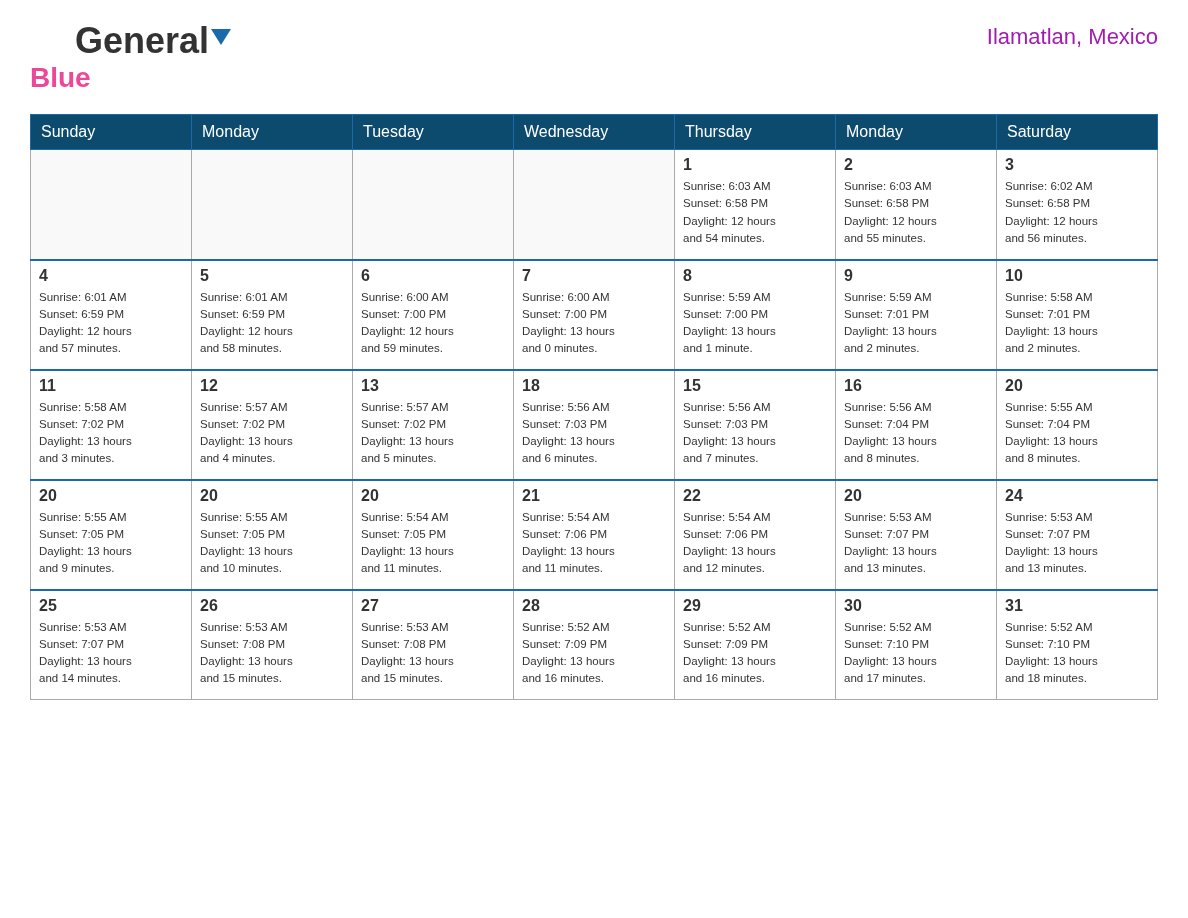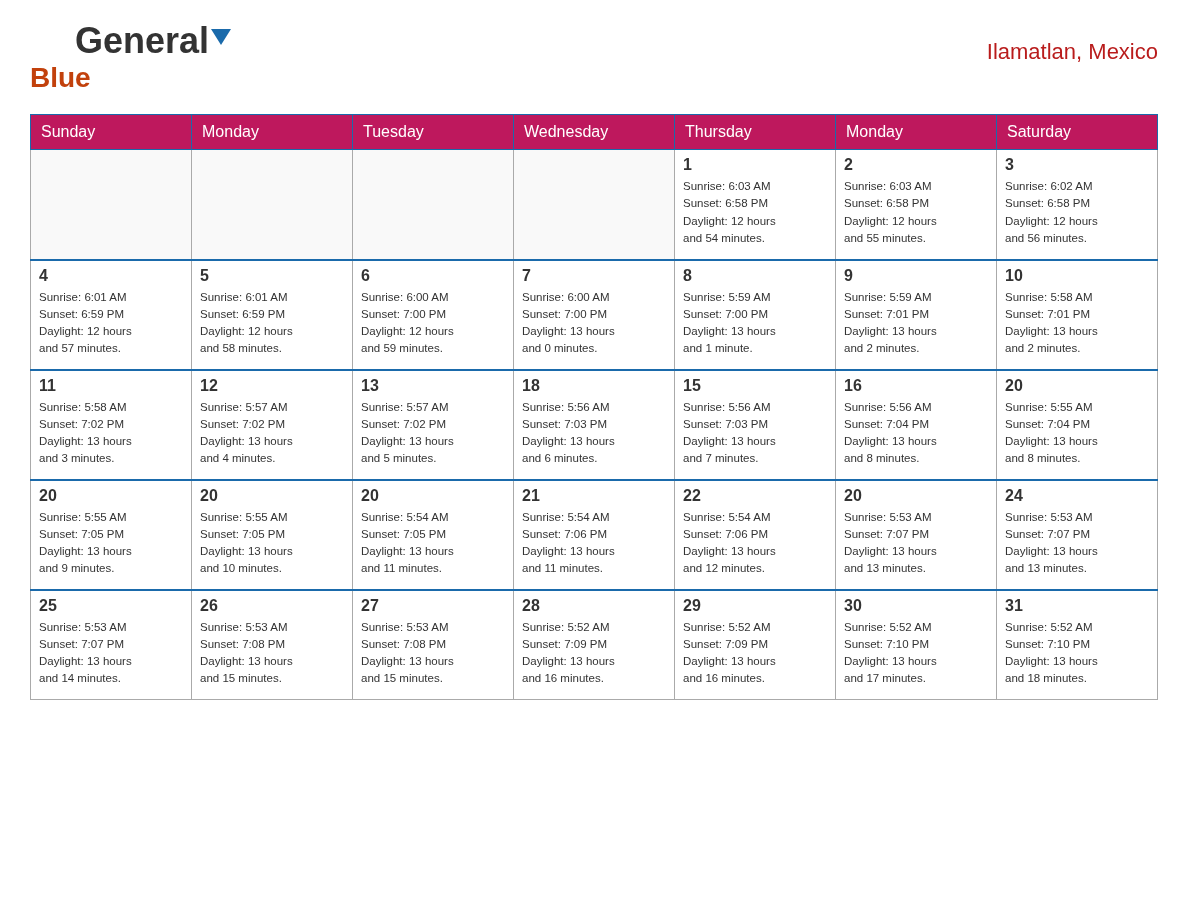--- a/index.html
+++ b/index.html
@@ -42,30 +42,30 @@
       text-align: right;
     }
     .month-year {
       font-size: 52px;
       font-weight: normal;
       color: #333;
       line-height: 1.1;
     }
     .location {
       font-size: 22px;
-      color: #b91c1c;
-      margin-top: 19px;
+      color: #a21caf;
+      margin-top: 4px;
     }
     .calendar {
       width: 100%;
       border-collapse: collapse;
       border: 1px solid #999;
     }
     .calendar th {
-      background-color: #be185d;
+      background-color: #0c4a6e;
       color: #fff;
       font-size: 16px;
       font-weight: normal;
       padding: 8px 10px;
       border: 1px solid #1a6aab;
       text-align: left;
     }
     .calendar td {
       border: 1px solid #aaa;
       vertical-align: top;
@@ -94,21 +94,21 @@
 </head>
 <body>
 
 <div class="header">
   <div class="logo">
     <div class="logo-line">
       <span style="font-size:36px;font-weight:bold;color:#333;margin-left:45px;">General</span>
       <span class="logo-triangle"></span>
     </div>
     <div>
-      <span style="font-size:28px;font-weight:bold;color:#c2410c;">Blue</span>
+      <span style="font-size:28px;font-weight:bold;color:#ec4899;">Blue</span>
     </div>
   </div>
   <div class="title-block">
     <div class="location">Ilamatlan, Mexico</div>
   </div>
 </div>
 
 <table class="calendar">
   <thead>
     <tr>

